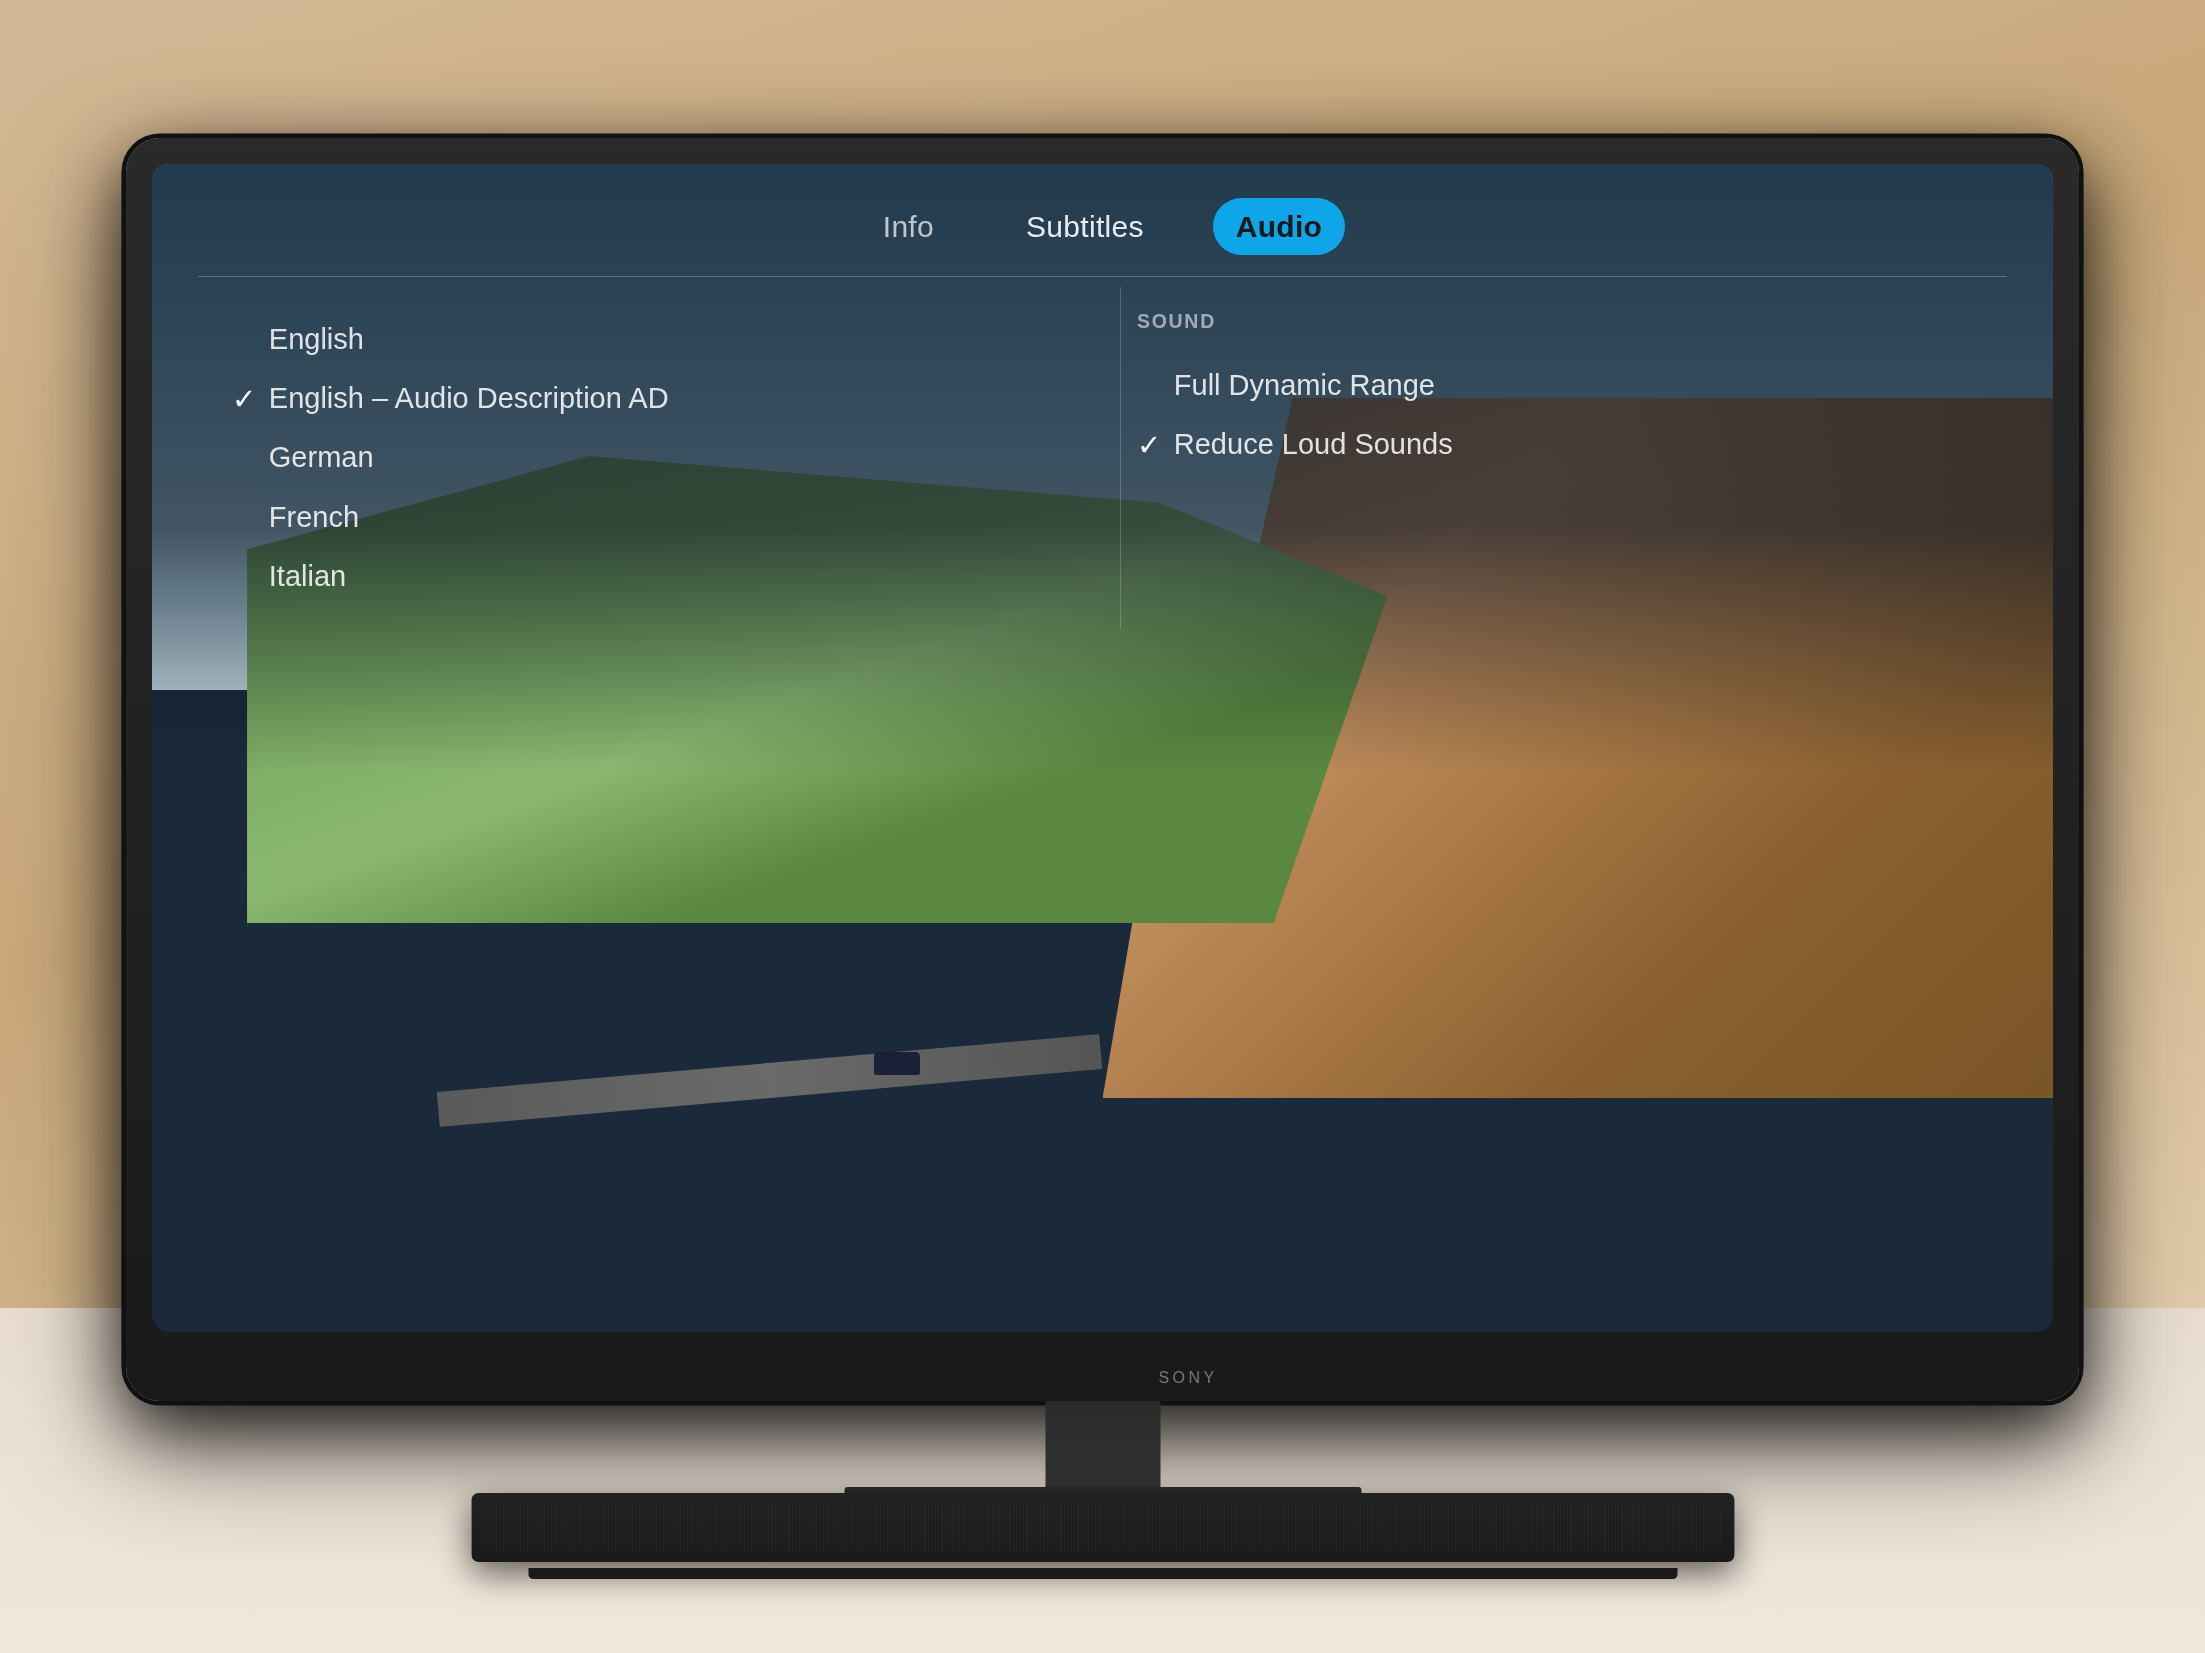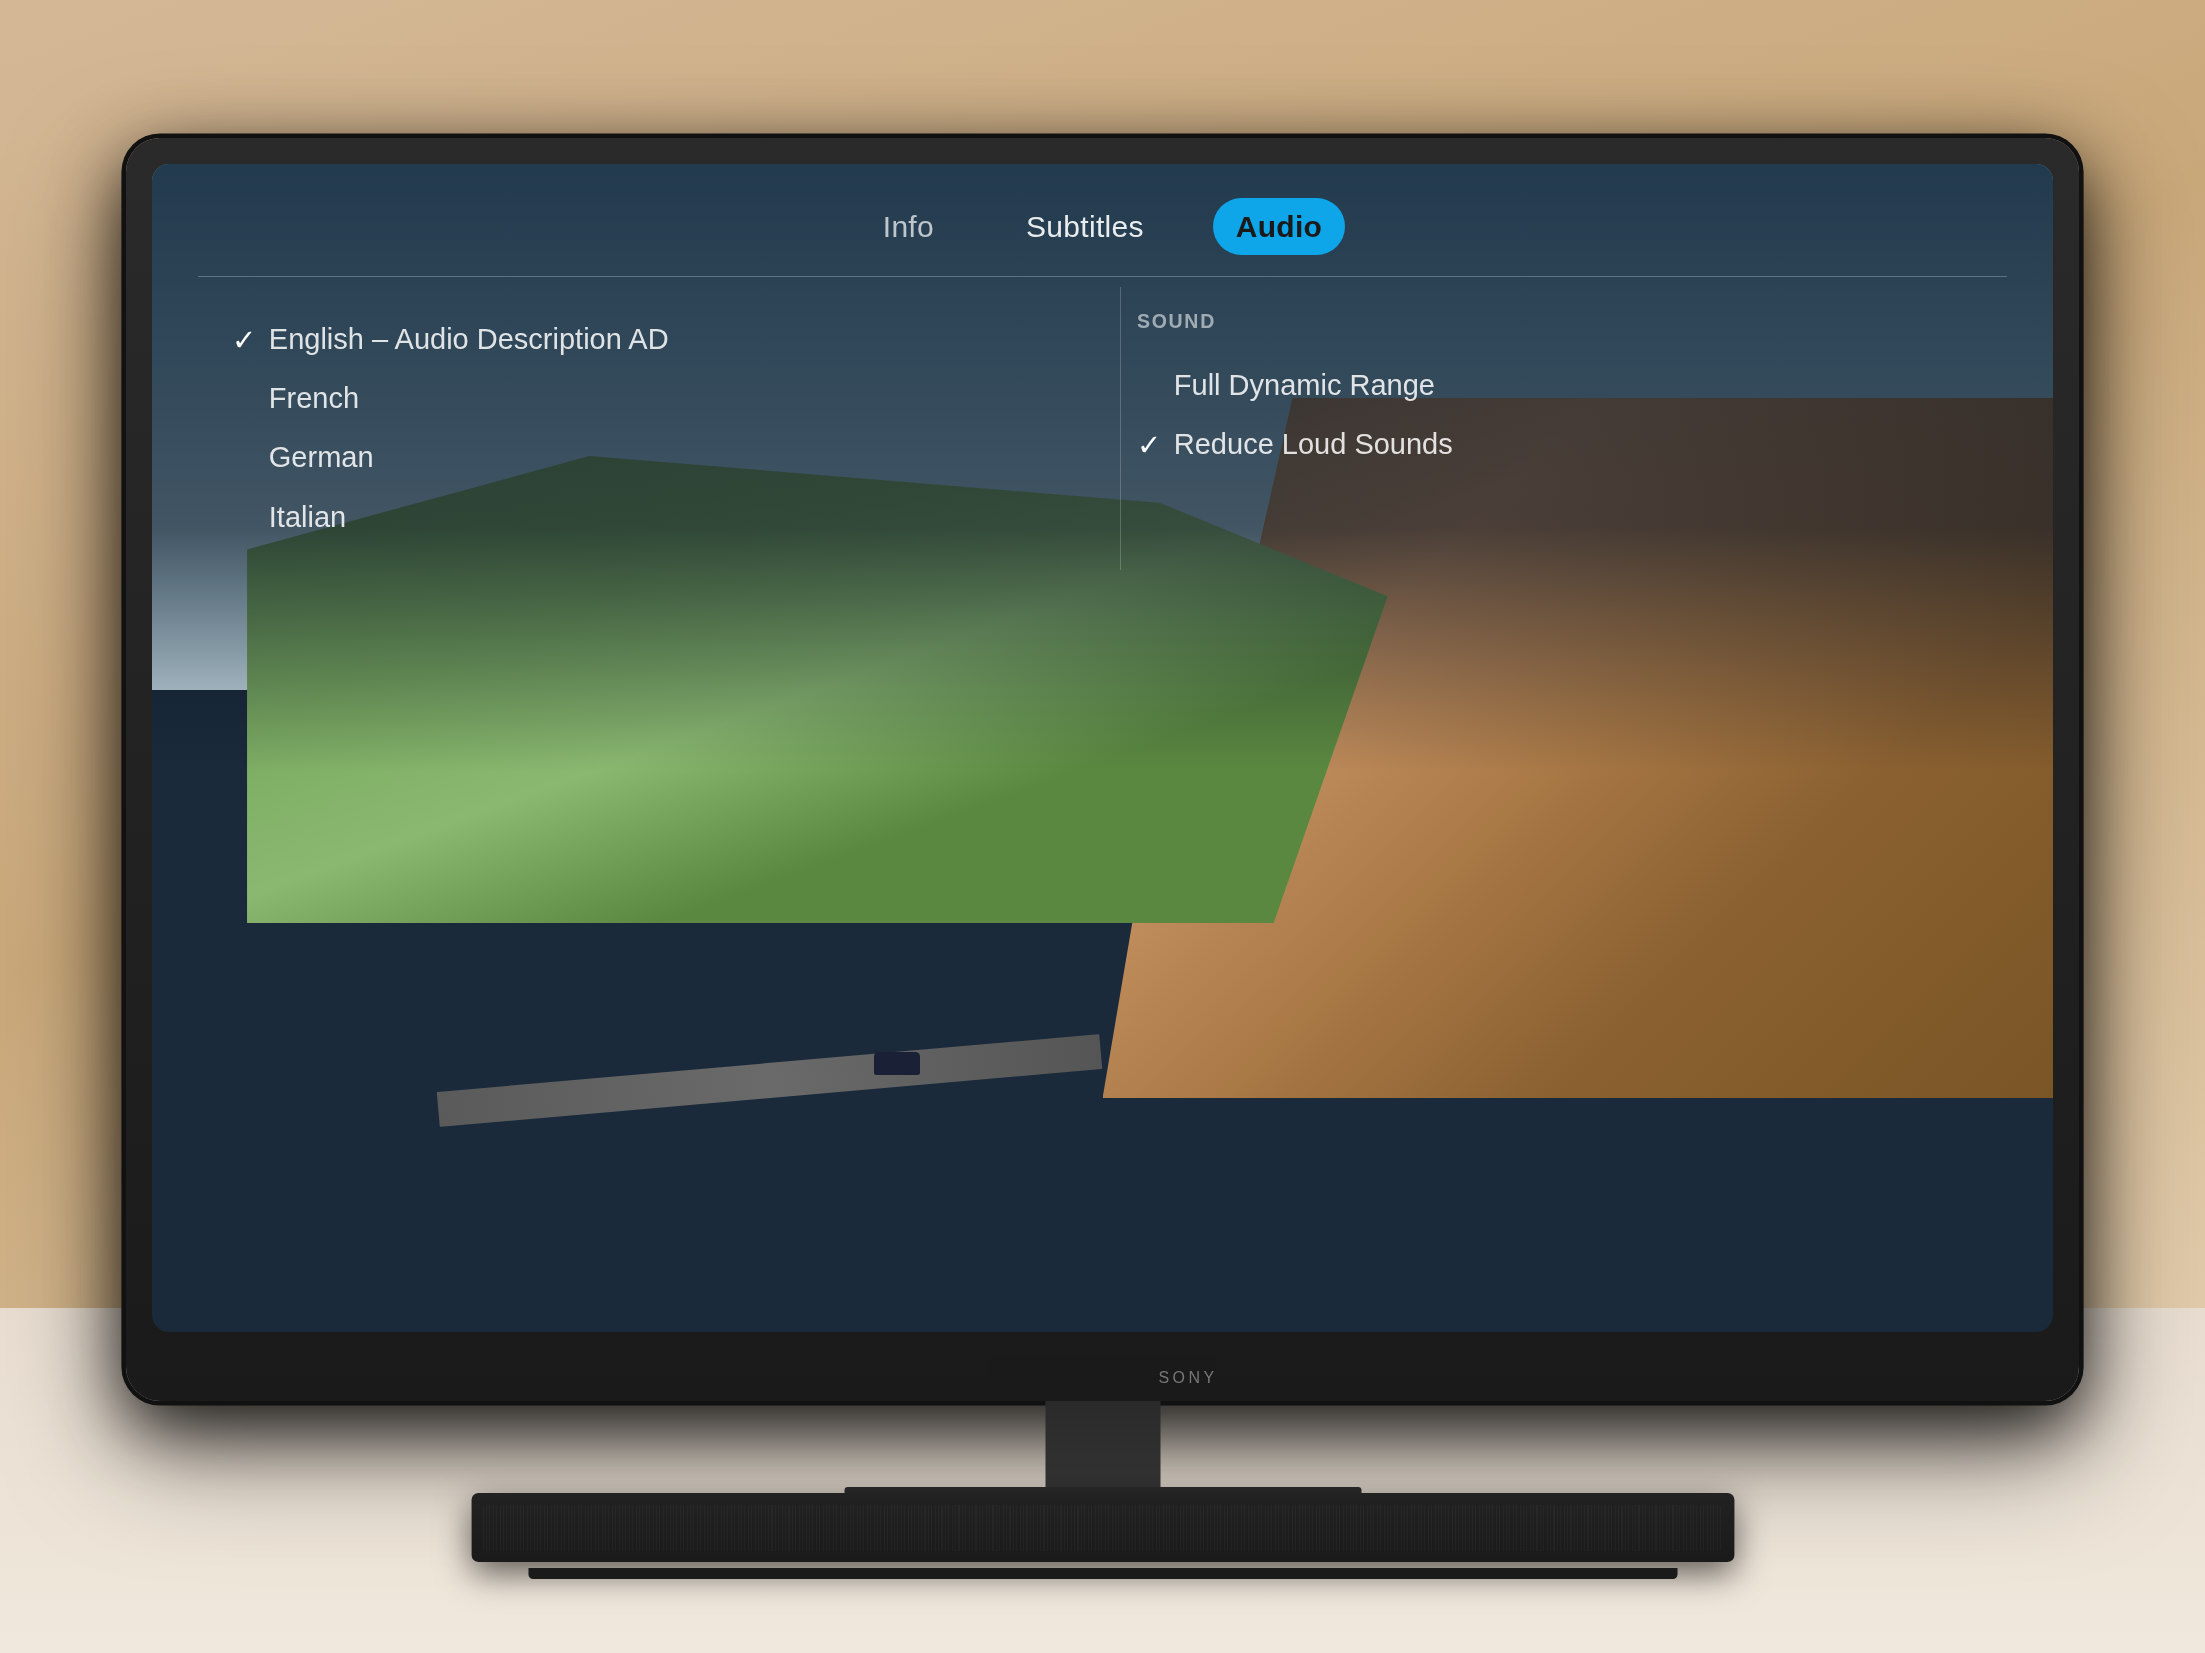--- a/index.html
+++ b/index.html
@@ -348,34 +348,38 @@
         <div class="tab-item semi-active">Subtitles</div>
         <div class="tab-item active">Audio</div>
       </div>
 
       <div class="tab-divider"></div>
 
       <div class="content-panel">
 
         <div class="language-section">
 
+          <div class="language-item">
+            <span class="check-icon hidden">✓</span>
+            <span>English</span>
+          </div>
 
           <div class="language-item">
             <span class="check-icon">✓</span>
             <span>English – Audio Description AD</span>
           </div>
 
           <div class="language-item">
             <span class="check-icon hidden">✓</span>
-            <span>French</span>
+            <span>German</span>
           </div>
 
           <div class="language-item">
             <span class="check-icon hidden">✓</span>
-            <span>German</span>
+            <span>French</span>
           </div>
 
           <div class="language-item">
             <span class="check-icon hidden">✓</span>
             <span>Italian</span>
           </div>
 
         </div>
 
         <div class="sound-section">

